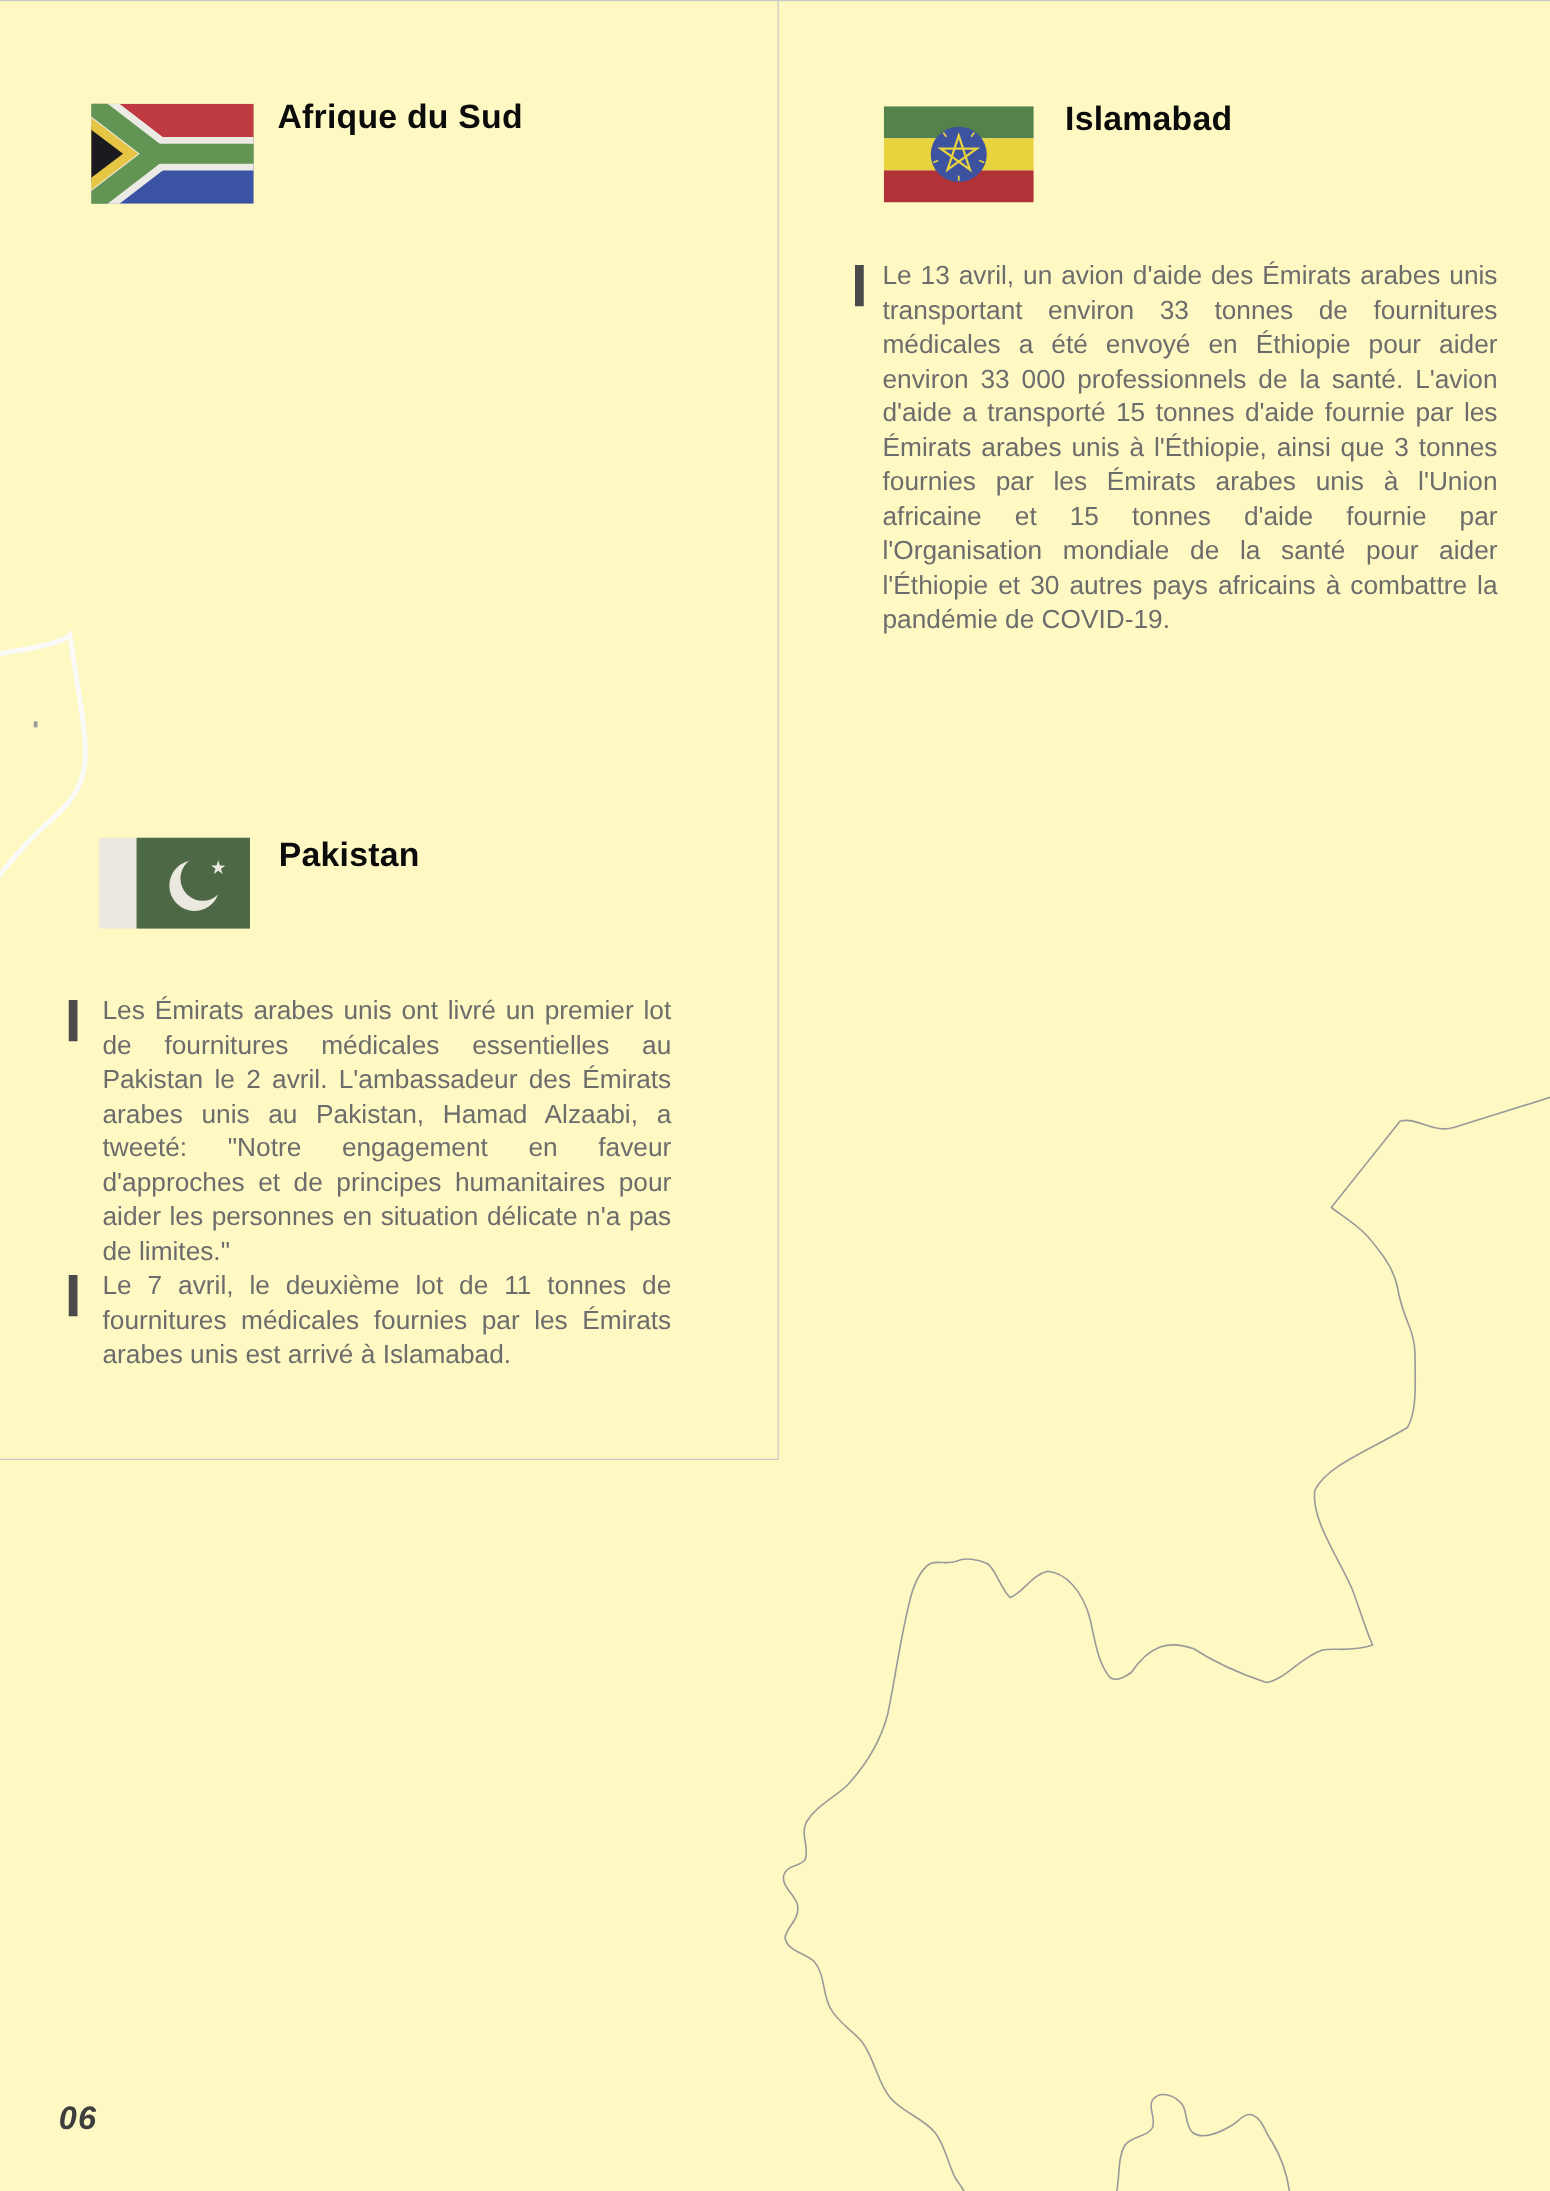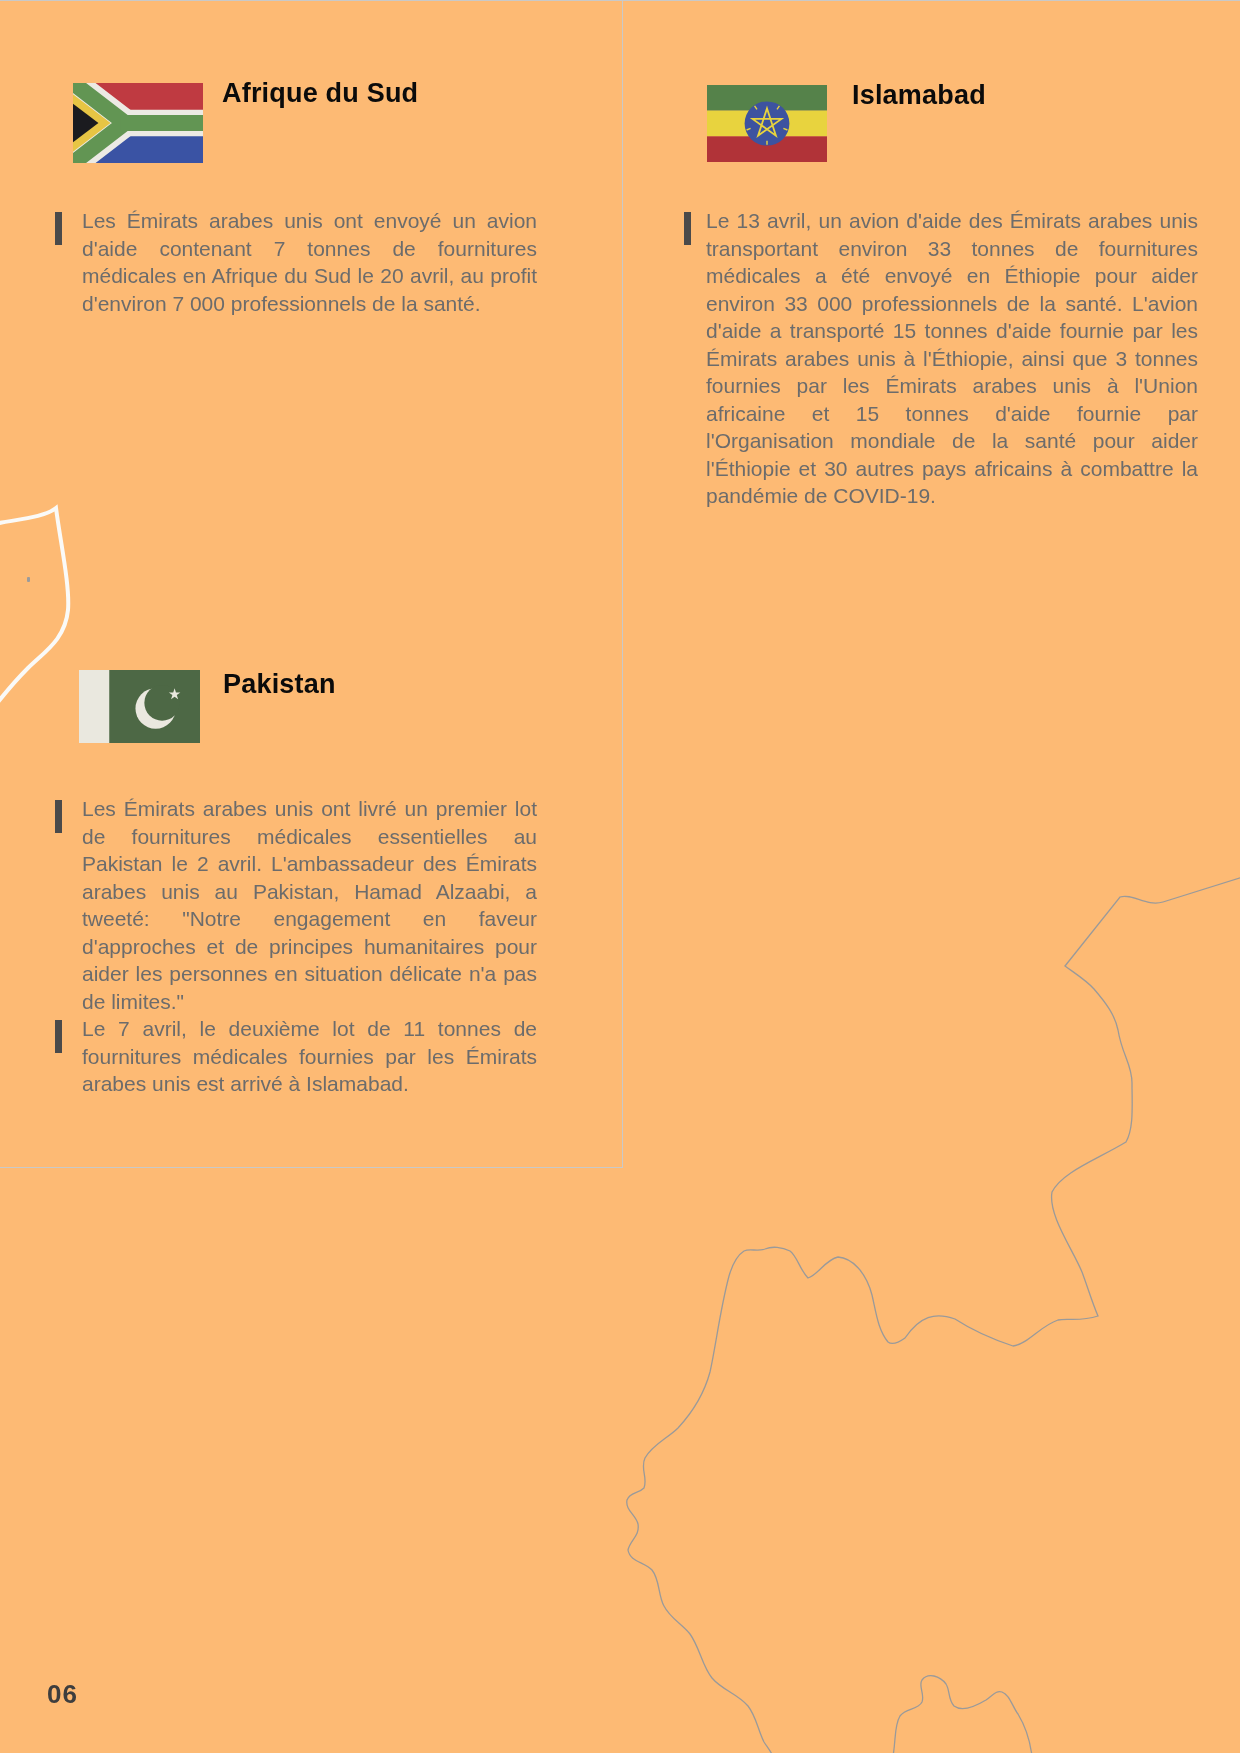--- a/index.html
+++ b/index.html
@@ -1,19 +1,19 @@
 <!DOCTYPE html>
 <html><head>
 <meta charset="utf-8">
 <style>
   html,body{margin:0;padding:0;}
   .page{
     position:relative;
     width:1240px;height:1753px;
-    background:#fdba74;
+    background:#fef9c3;
     overflow:hidden;
     font-family:"Liberation Sans","DejaVu Sans",sans-serif;
   }
   .map-bg{position:absolute;left:0;top:0;width:1240px;height:1753px;pointer-events:none;}
   .divider{position:absolute;background:#c9c9c8;}
   .divider.h-row1{left:0;top:616;width:1240px;height:1px;}
   .divider.v-col{left:622px;top:0;width:1px;height:1168px;}
   .divider.h-row2{left:0;top:1167px;width:623px;height:1px;}
   .flag{position:absolute;display:block;}
   .flag.sa{left:73px;top:83px;width:130px;height:80px;}
@@ -36,21 +36,21 @@
   .para .bar{
     position:absolute;left:0;top:5px;width:7px;height:33px;background:#4a4a4a;
   }
   .para p{
     margin:0;
     font-size:21px;line-height:27.5px;color:#6c6c6c;
     text-align:justify;
   }
   .page-number{
     position:absolute;left:47px;top:1679px;
-    font-size:26px;font-weight:bold;color:#3e3e3e;letter-spacing:1px;
+    font-size:26px;font-weight:bold;color:#3e3e3e;letter-spacing:1px;font-style:italic;
   }
   .speck{position:absolute;left:27px;top:577px;width:3px;height:5px;background:#9b9b9b;border-radius:1px;}
 </style>
 </head>
 <body>
 
 <div class="page">
 
   <svg class="map-bg" viewBox="0 0 1240 1753" xmlns="http://www.w3.org/2000/svg">
 
@@ -91,26 +91,20 @@
     <rect x="0" y="0" width="450" height="150" fill="#bf3a41"></rect>
     <rect x="0" y="150" width="450" height="150" fill="#3a53a4"></rect>
     <path d="M0,0 L180,150 L0,300" fill="none" stroke="#eceae4" stroke-width="100"></path>
     <path d="M160,150 H450" fill="none" stroke="#eceae4" stroke-width="100"></path>
     <path d="M0,0 L180,150 L0,300" fill="none" stroke="#629553" stroke-width="58"></path>
     <path d="M165,150 H450" fill="none" stroke="#629553" stroke-width="60"></path>
     <polygon points="0,42 130,150 0,258" fill="#e7c544"></polygon>
     <polygon points="0,78 88,150 0,222" fill="#1b1b1f"></polygon>
   </svg>
   <h2 class="section-title sa">Afrique du Sud</h2>
-  <div class="para-block sa">
-    <div class="para">
-      <span class="bar"></span>
-      <p>Les Émirats arabes unis ont envoyé un avion d'aide contenant 7 tonnes de fournitures médicales en Afrique du Sud le 20 avril, au profit d'environ 7&nbsp;000 professionnels de la santé.</p>
-    </div>
-  </div>
 
   <svg class="flag et" viewBox="0 0 300 195" preserveAspectRatio="none" xmlns="http://www.w3.org/2000/svg">
     <rect x="0" y="0" width="300" height="65" fill="#55824a"></rect>
     <rect x="0" y="65" width="300" height="65" fill="#e8d33e"></rect>
     <rect x="0" y="130" width="300" height="65" fill="#b13338"></rect>
     <circle cx="150" cy="97.5" r="56" fill="#3d53a0"></circle>
     <path d="M150,59.5 L172.3,128.2 L113.9,85.8 L186.1,85.8 L127.7,128.2 Z" fill="none" stroke="#e8d33e" stroke-width="4.5"></path>
     <g stroke="#e8d33e" stroke-width="3.5">
       <line x1="150" y1="141" x2="150" y2="151"></line>
       <line x1="191" y1="110" x2="201" y2="114"></line>

